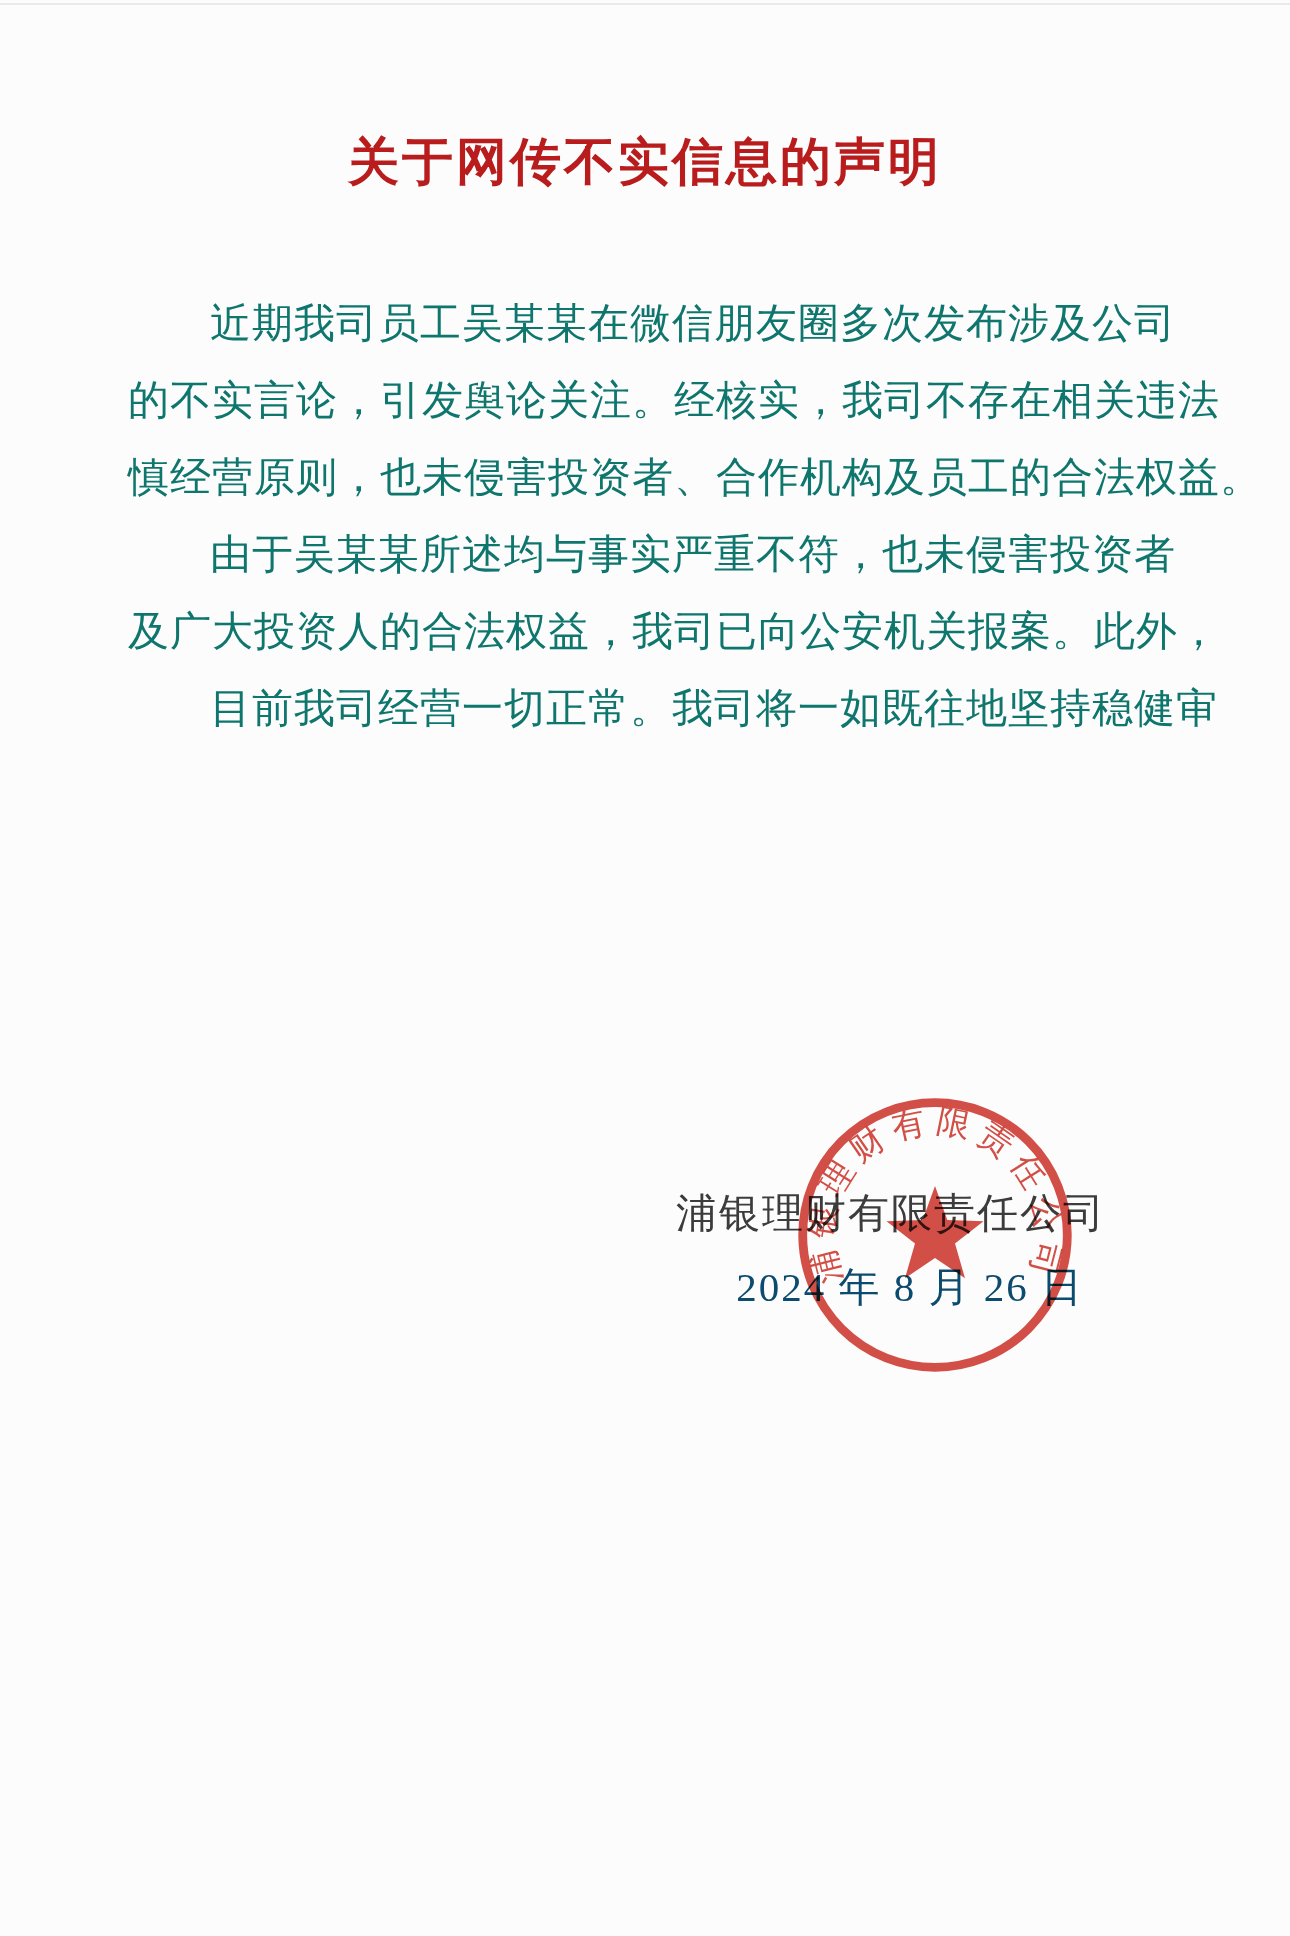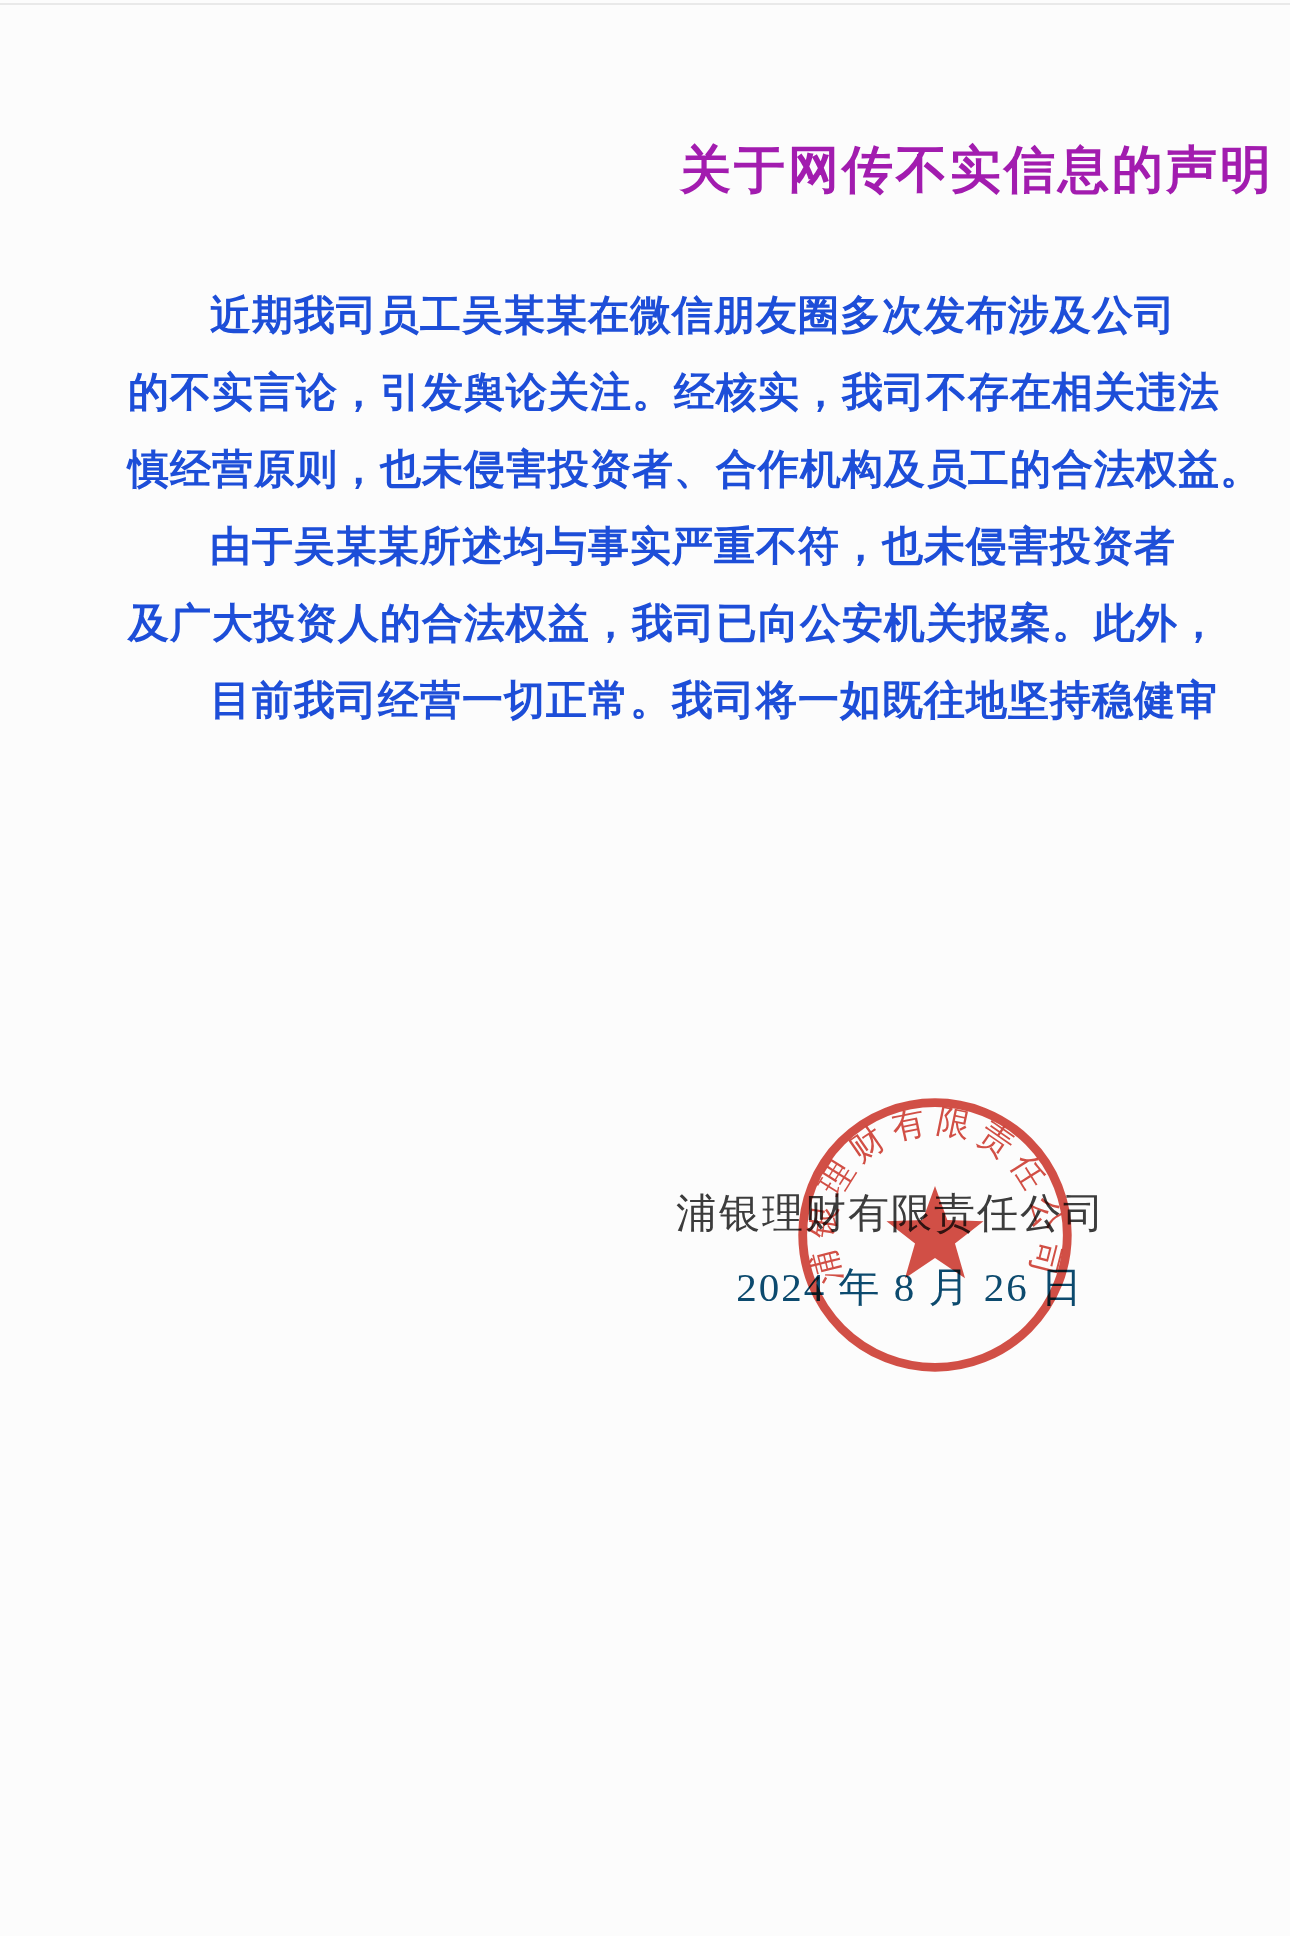--- a/index.html
+++ b/index.html
@@ -13,35 +13,34 @@
     width:1290px;height:1936px;
     background:#fcfcfc;
     overflow:hidden;
   }
   .scan-edge{
     position:absolute;top:3px;left:0;right:0;height:2px;
     background:#e9e9e9;
   }
   .doc-title{
     position:absolute;top:120px;left:0;right:0;
-    margin:16px;
-    text-align:right;
+    margin:8px;
+    text-align:center;
     font-family:"Liberation Sans","DejaVu Sans",sans-serif;
     font-weight:bold;
     font-size:51px;
     letter-spacing:3px;
-    color:#a21caf;
+    color:#b91c1c;
   }
   .doc-body{
-    position:absolute;top:277px;left:128px;right:130px;
+    position:absolute;top:285px;left:128px;right:130px;
     font-size:41px;
     line-height:77px;
-    color:#1d4ed8;
+    color:#0f766e;
     letter-spacing:1px;
-    font-weight:bold;
   }
   .body-line{
     text-align:justify;
     text-align-last:justify;
     white-space:nowrap;
     height:77px;
   }
   .body-line.indent{ text-indent:2em; }
   .body-line.para-end{ text-align-last:left; }
   .signature{

